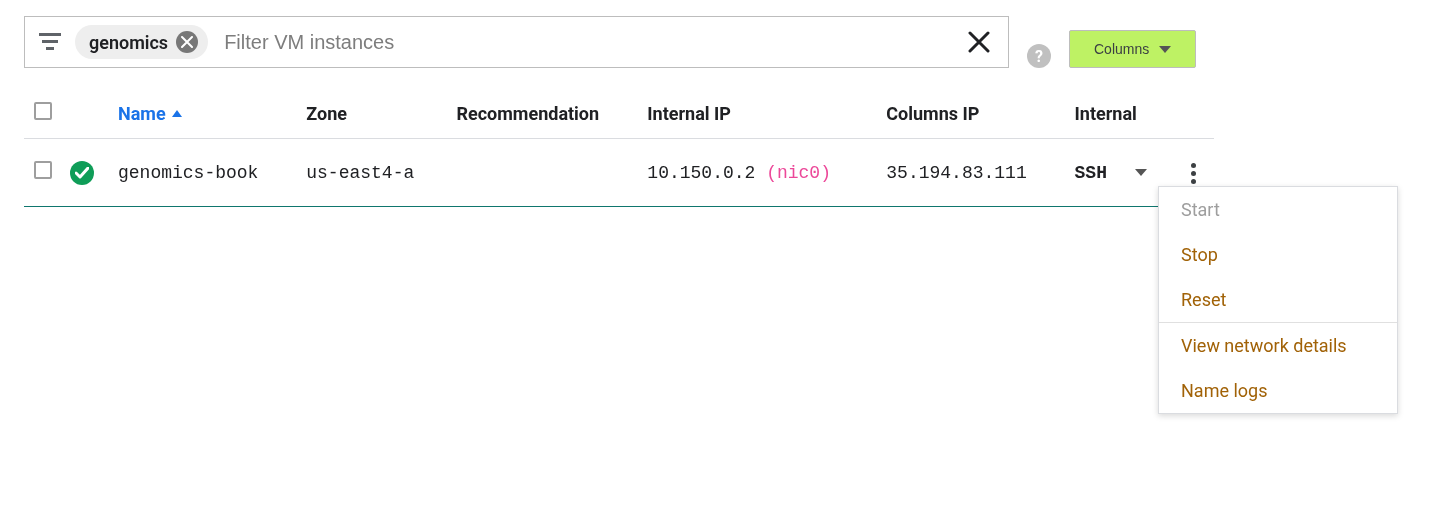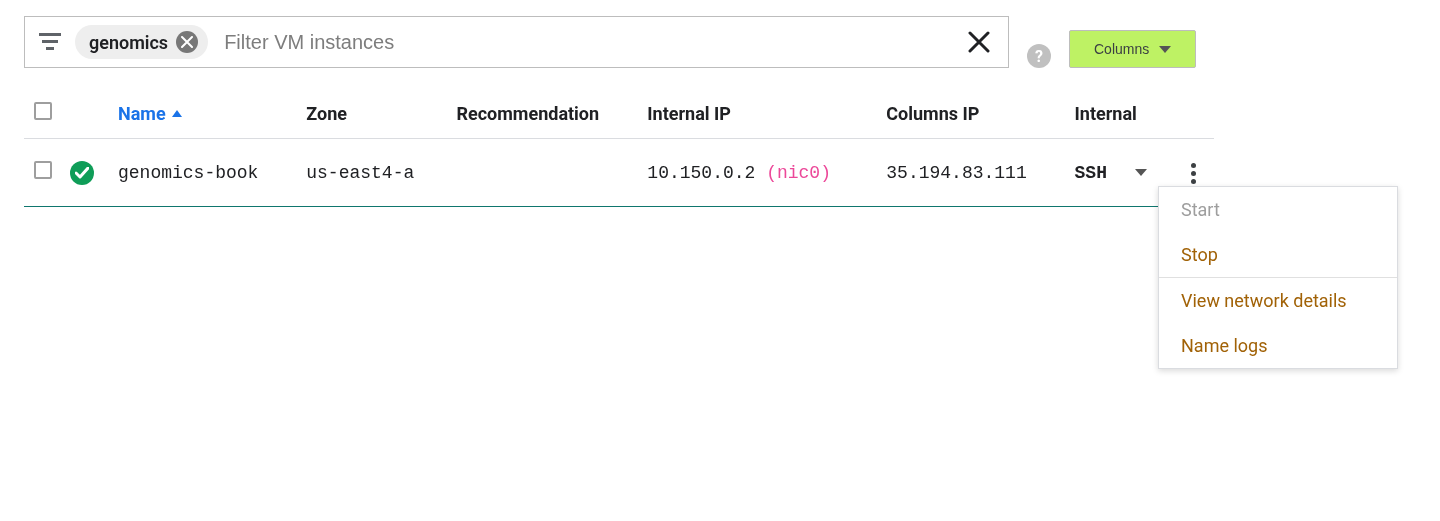--- a/index.html
+++ b/index.html
@@ -271,16 +271,17 @@
             <span></span>
         </span>
       </td>
     </tr>
   </tbody>
 </table>
 
 <div class="context-menu">
   <div class="menu-item disabled">Start</div>
   <div class="menu-item">Stop</div>
+  <div class="menu-item">Reset</div>
   <div class="divider"></div>
   <div class="menu-item">View network details</div>
   <div class="menu-item">Name logs</div>
 </div>
 
 </body></html>

